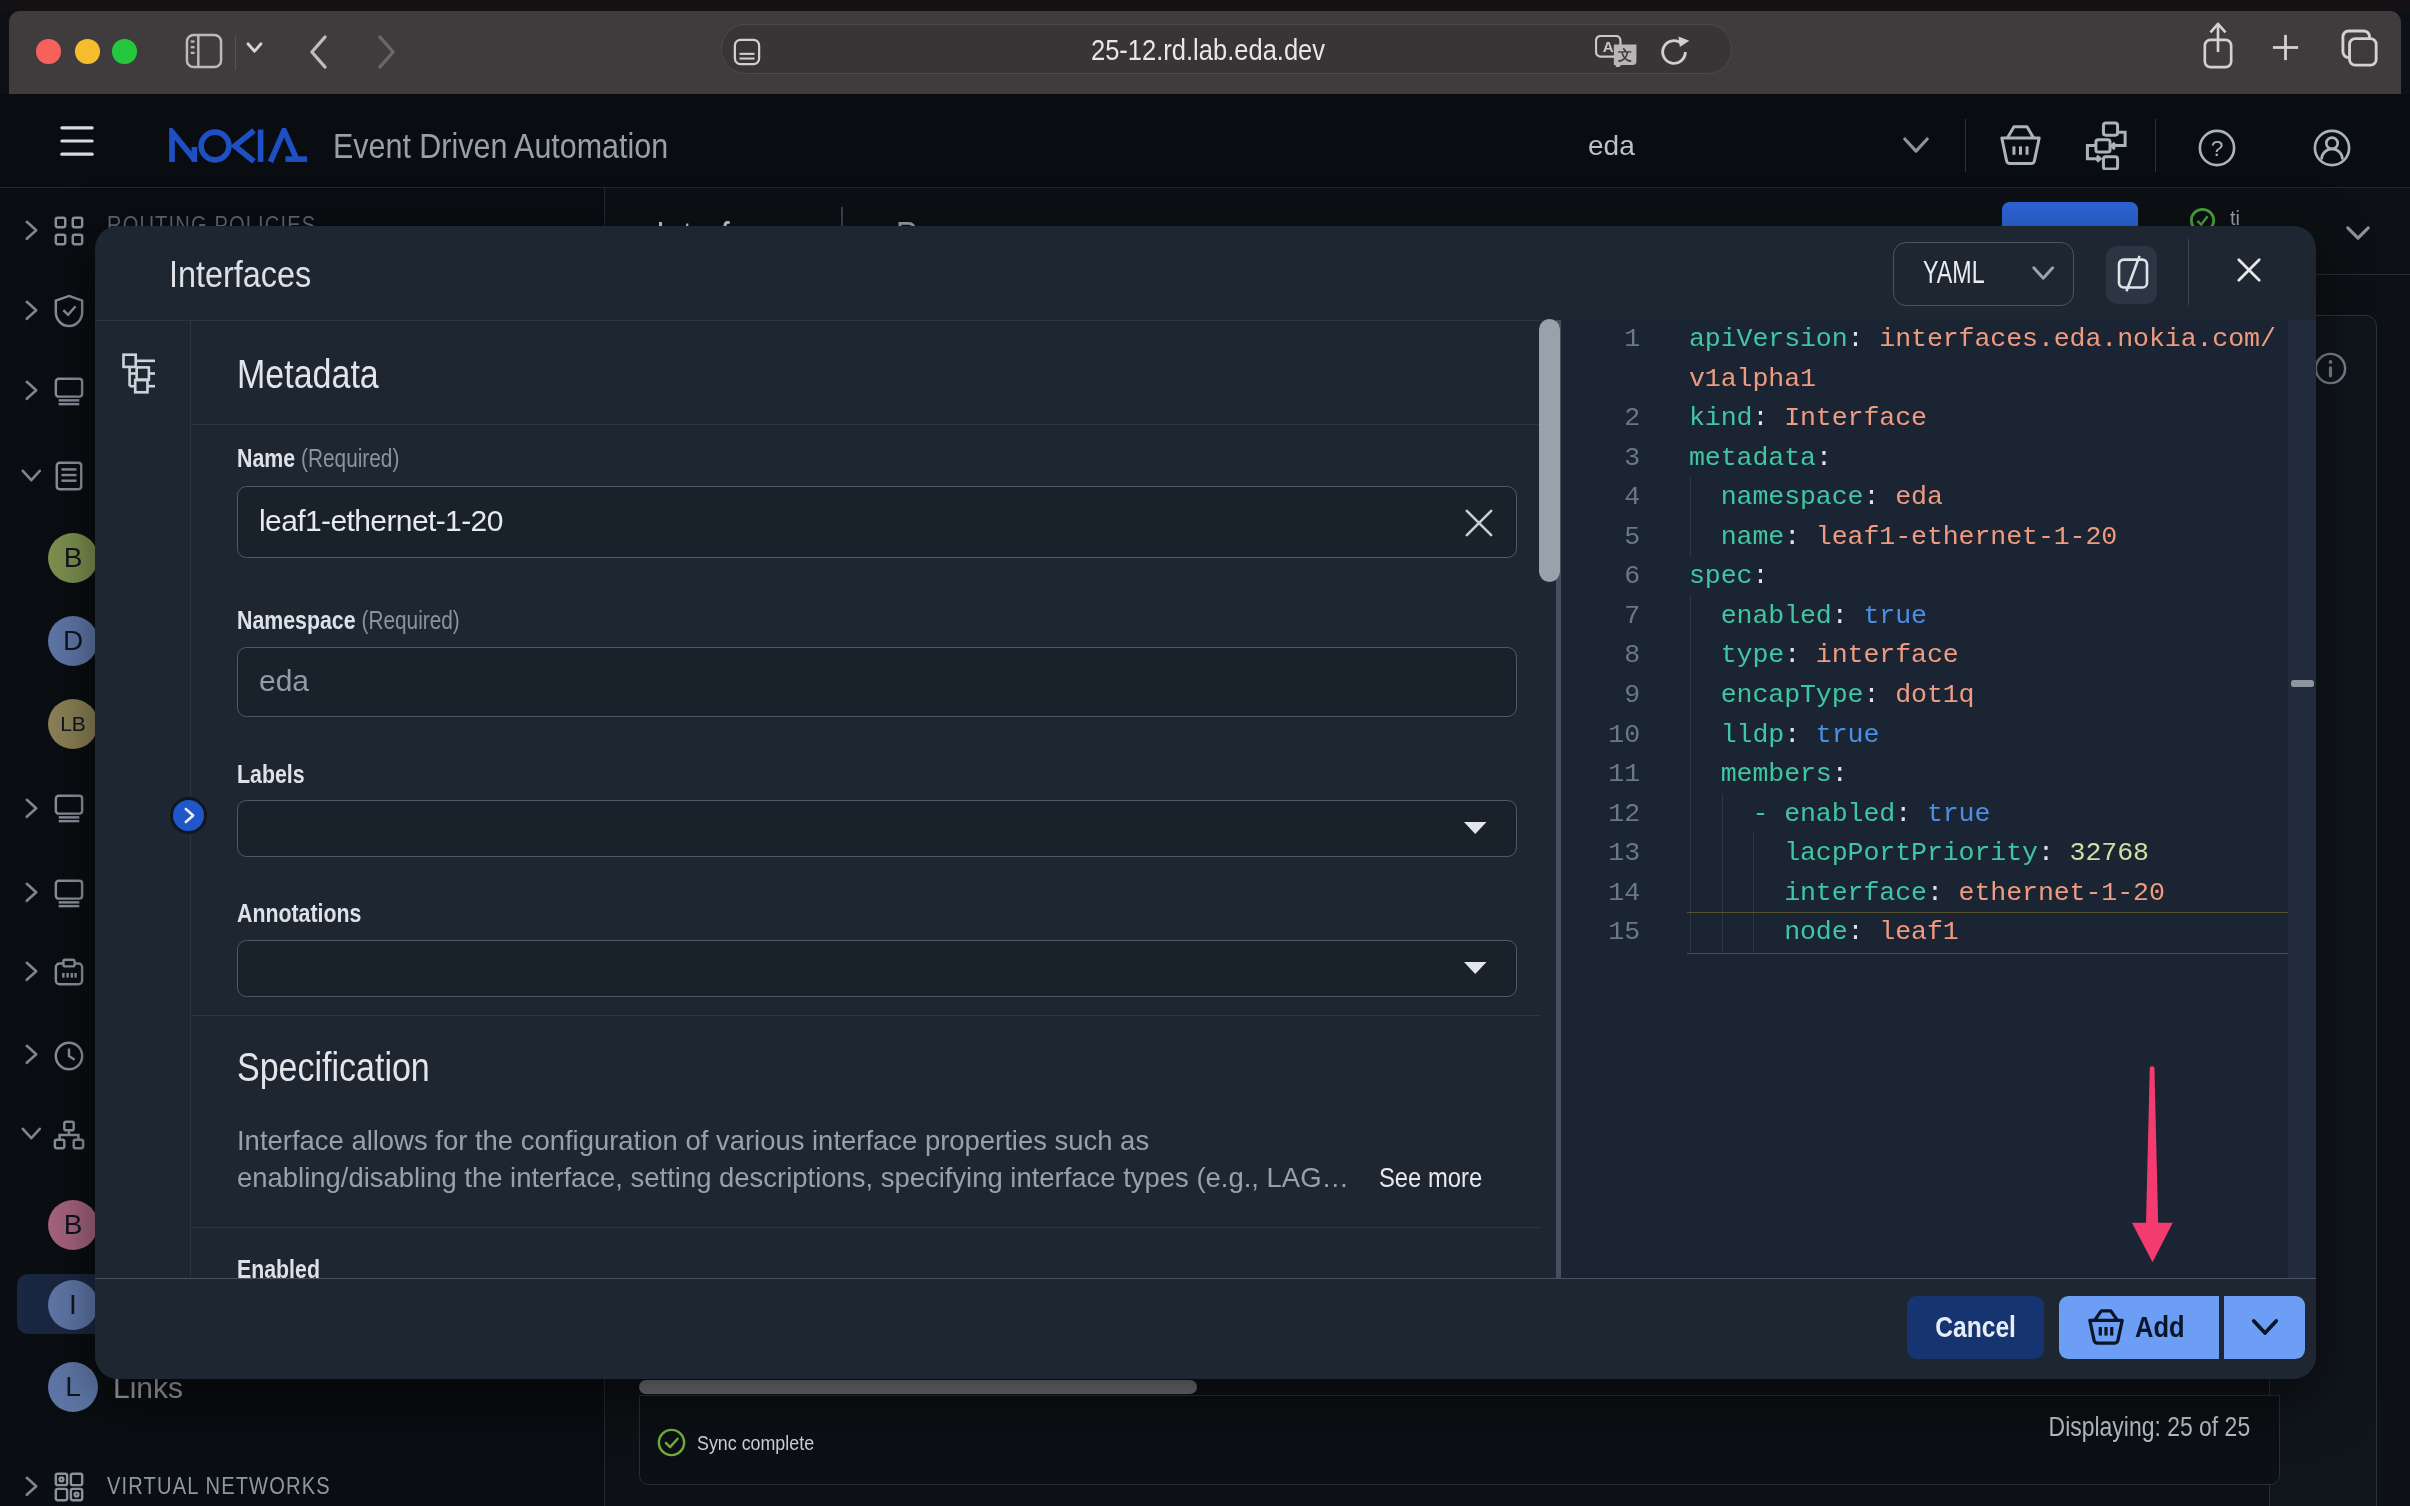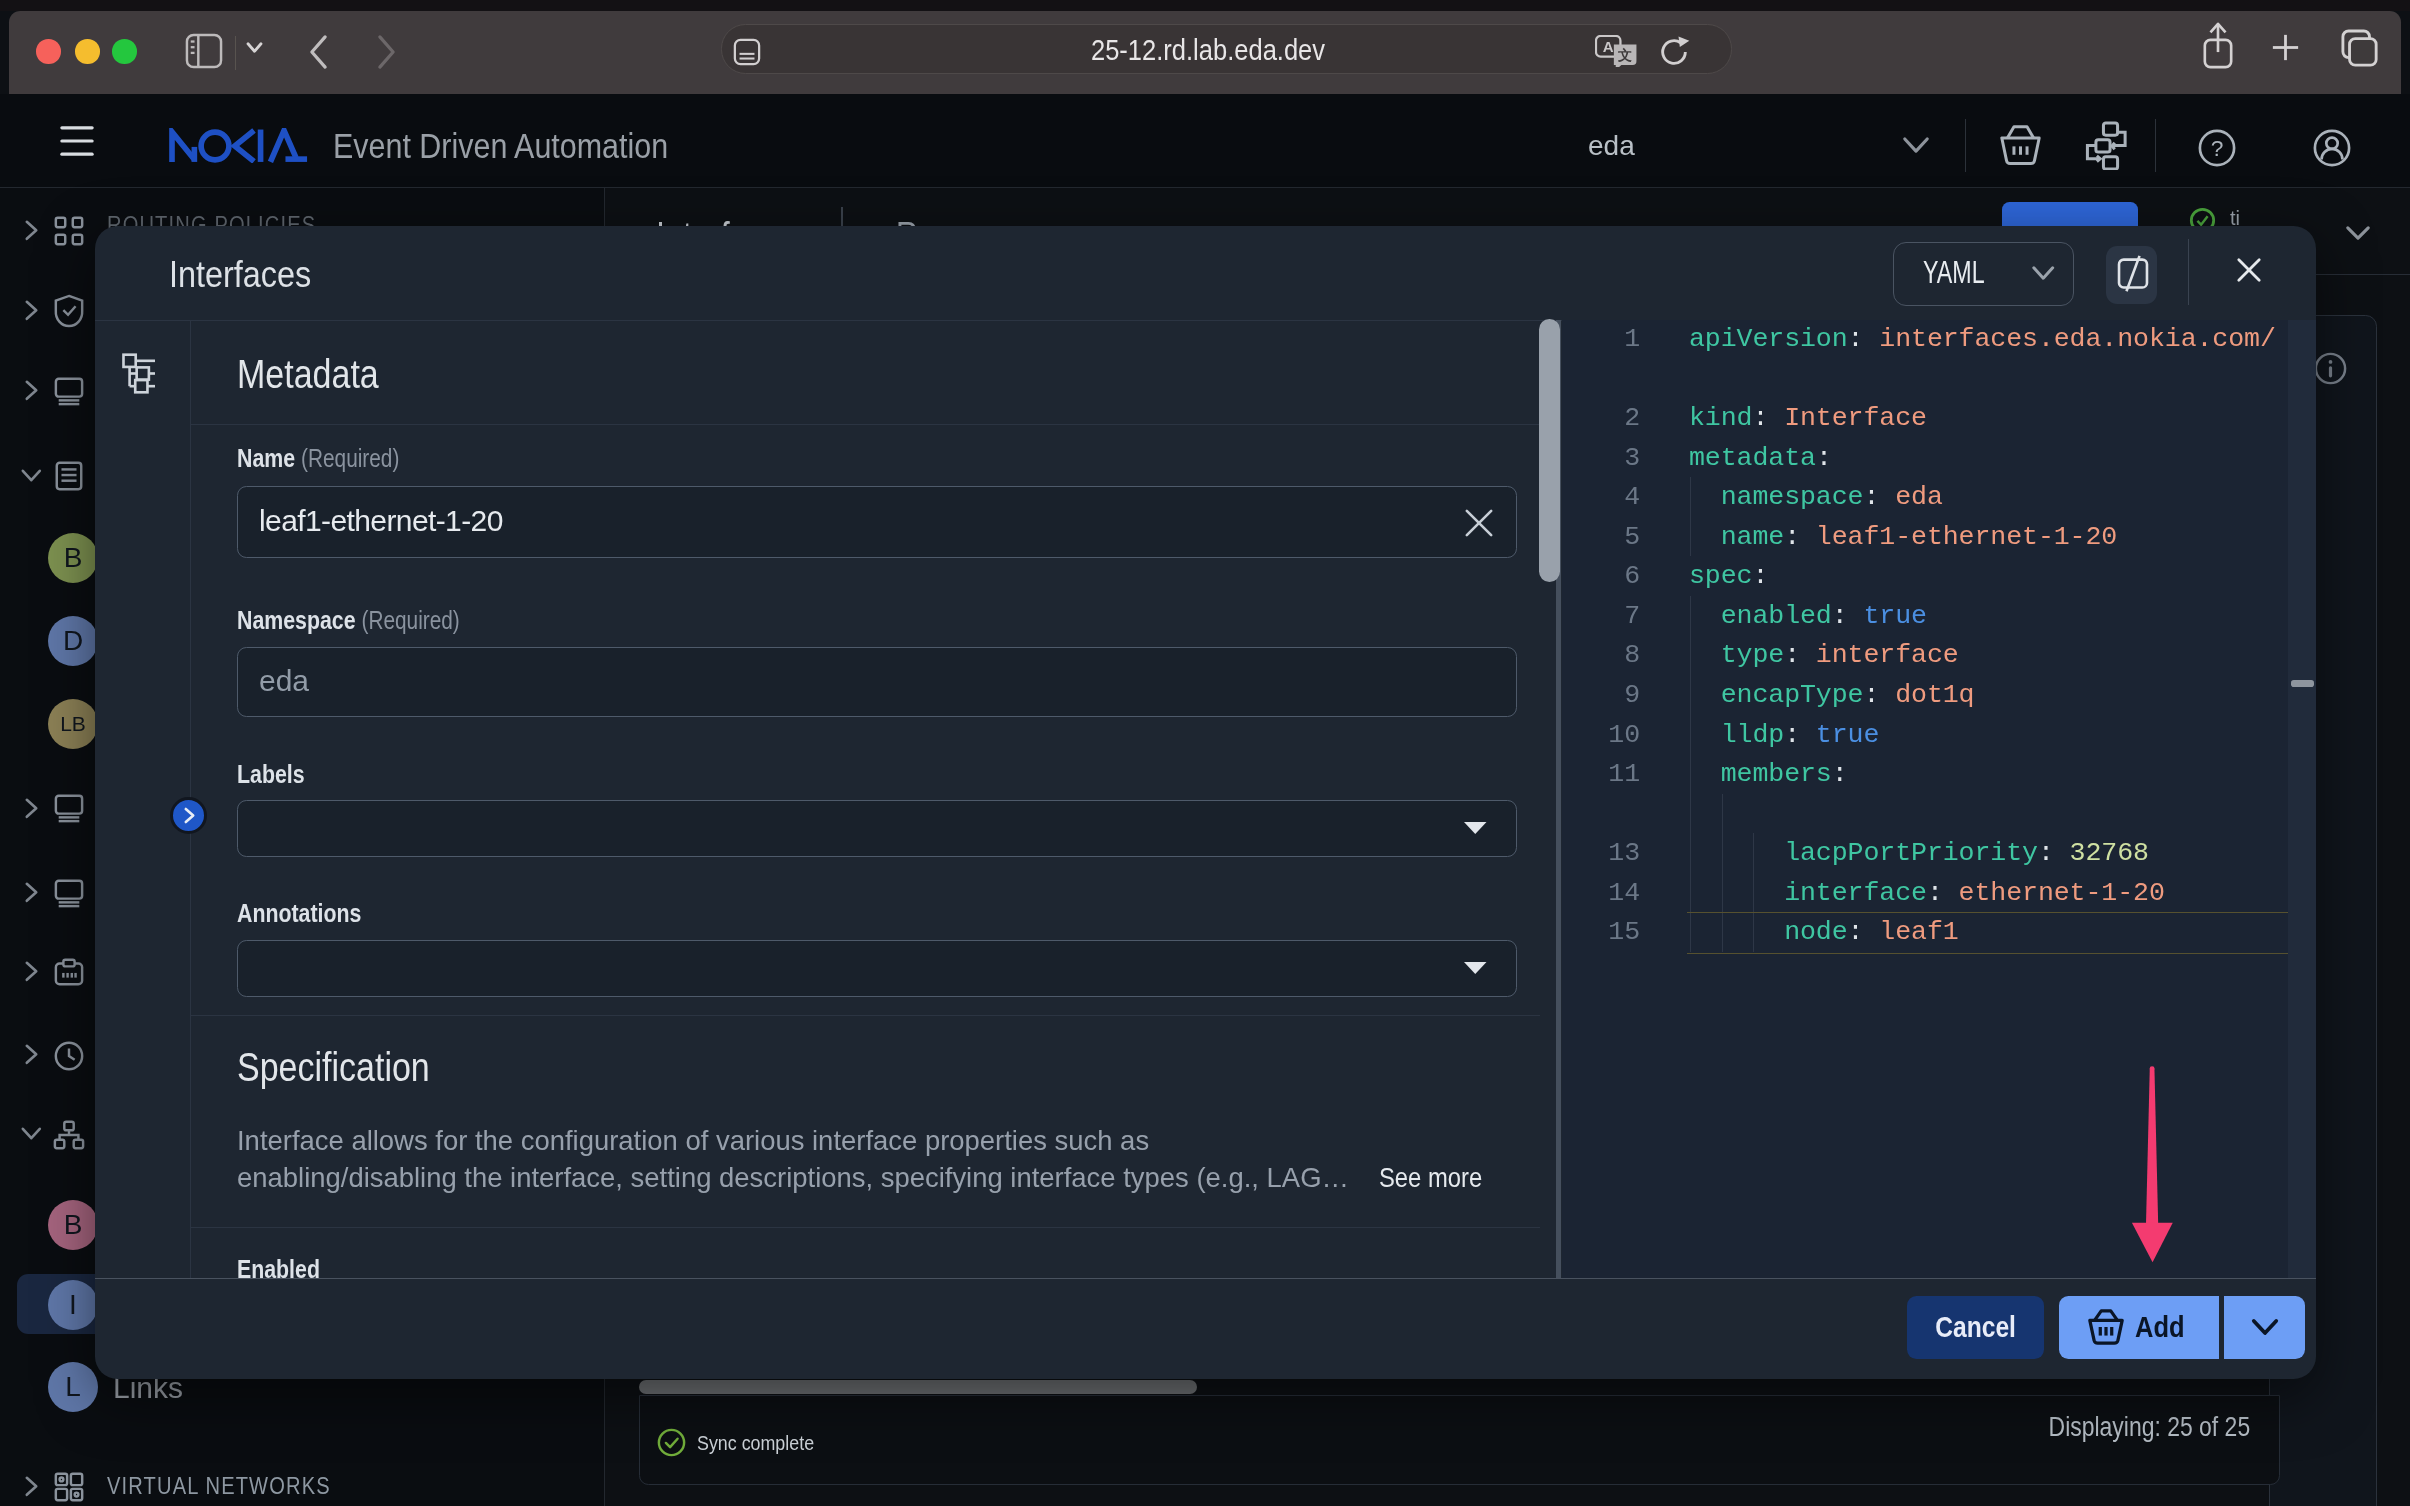--- a/index.html
+++ b/index.html
@@ -390,30 +390,32 @@
  <div class="abs" style="left:1444px;top:93px;width:21px;height:263px;border-radius:10.4px;background:#99a1ab"></div>
 
  <div class="abs" style="left:1467px;top:94px;width:754px;height:958px;background:#1b2433;overflow:hidden">
   <div id="code" style="position:absolute;left:0;top:0;width:100%;height:100%">
    <div class="guide" style="left:128px;top:157px;height:79px"></div>
    <div class="guide" style="left:128px;top:276px;height:356px"></div>
    <div class="guide" style="left:160px;top:474px;height:158px"></div>
    <div class="guide" style="left:191px;top:513px;height:119px"></div>
    <div class="abs" style="left:125px;top:592px;width:626px;height:40px;border-top:1.4px solid #56512f;border-bottom:1.4px solid #56512f"></div>
    <div class="crow" style="top:-0.9px"><span class="lnum">1</span><span class="ct"><span class="k">apiVersion</span><span class="c">:</span><span class="v"> interfaces.eda.nokia.com/</span></span></div>
+   <div class="crow" style="top:39px"><span class="lnum"></span><span class="ct"><span class="v">v1alpha1</span></span></div>
    <div class="crow" style="top:78px"><span class="lnum">2</span><span class="ct"><span class="k">kind</span><span class="c">:</span><span class="v"> Interface</span></span></div>
    <div class="crow" style="top:118px"><span class="lnum">3</span><span class="ct"><span class="k">metadata</span><span class="c">:</span></span></div>
    <div class="crow" style="top:157px"><span class="lnum">4</span><span class="ct"><span class="k">  namespace</span><span class="c">:</span><span class="v"> eda</span></span></div>
    <div class="crow" style="top:197px"><span class="lnum">5</span><span class="ct"><span class="k">  name</span><span class="c">:</span><span class="v"> leaf1-ethernet-1-20</span></span></div>
    <div class="crow" style="top:236px"><span class="lnum">6</span><span class="ct"><span class="k">spec</span><span class="c">:</span></span></div>
    <div class="crow" style="top:276px"><span class="lnum">7</span><span class="ct"><span class="k">  enabled</span><span class="c">:</span><span class="b"> true</span></span></div>
    <div class="crow" style="top:315px"><span class="lnum">8</span><span class="ct"><span class="k">  type</span><span class="c">:</span><span class="v"> interface</span></span></div>
    <div class="crow" style="top:355px"><span class="lnum">9</span><span class="ct"><span class="k">  encapType</span><span class="c">:</span><span class="v"> dot1q</span></span></div>
    <div class="crow" style="top:395px"><span class="lnum">10</span><span class="ct"><span class="k">  lldp</span><span class="c">:</span><span class="b"> true</span></span></div>
    <div class="crow" style="top:434px"><span class="lnum">11</span><span class="ct"><span class="k">  members</span><span class="c">:</span></span></div>
+   <div class="crow" style="top:474px"><span class="lnum">12</span><span class="ct"><span class="k">    - enabled</span><span class="c">:</span><span class="b"> true</span></span></div>
    <div class="crow" style="top:513px"><span class="lnum">13</span><span class="ct"><span class="k">      lacpPortPriority</span><span class="c">:</span><span class="n"> 32768</span></span></div>
    <div class="crow" style="top:553px"><span class="lnum">14</span><span class="ct"><span class="k">      interface</span><span class="c">:</span><span class="v"> ethernet-1-20</span></span></div>
    <div class="crow" style="top:592px"><span class="lnum">15</span><span class="ct"><span class="k">      node</span><span class="c">:</span><span class="v"> leaf1</span></span></div>
   </div>
  </div>
  <div class="abs" style="left:2193px;top:94px;width:28px;height:958px;background:#212b3b"></div>
  <div class="abs" style="left:2196px;top:454px;width:22.6px;height:6.6px;border-radius:2.8px;background:#8e959e"></div>
 
  <div id="mfooter"></div>
  <div class="abs" style="left:1812px;top:1070px;width:137px;height:63px;border-radius:9.4px;background:#163570;text-align:center;font-weight:bold;font-size:29px;color:#e8ecf8;line-height:63px"><span class="nkc">Cancel</span></div>

